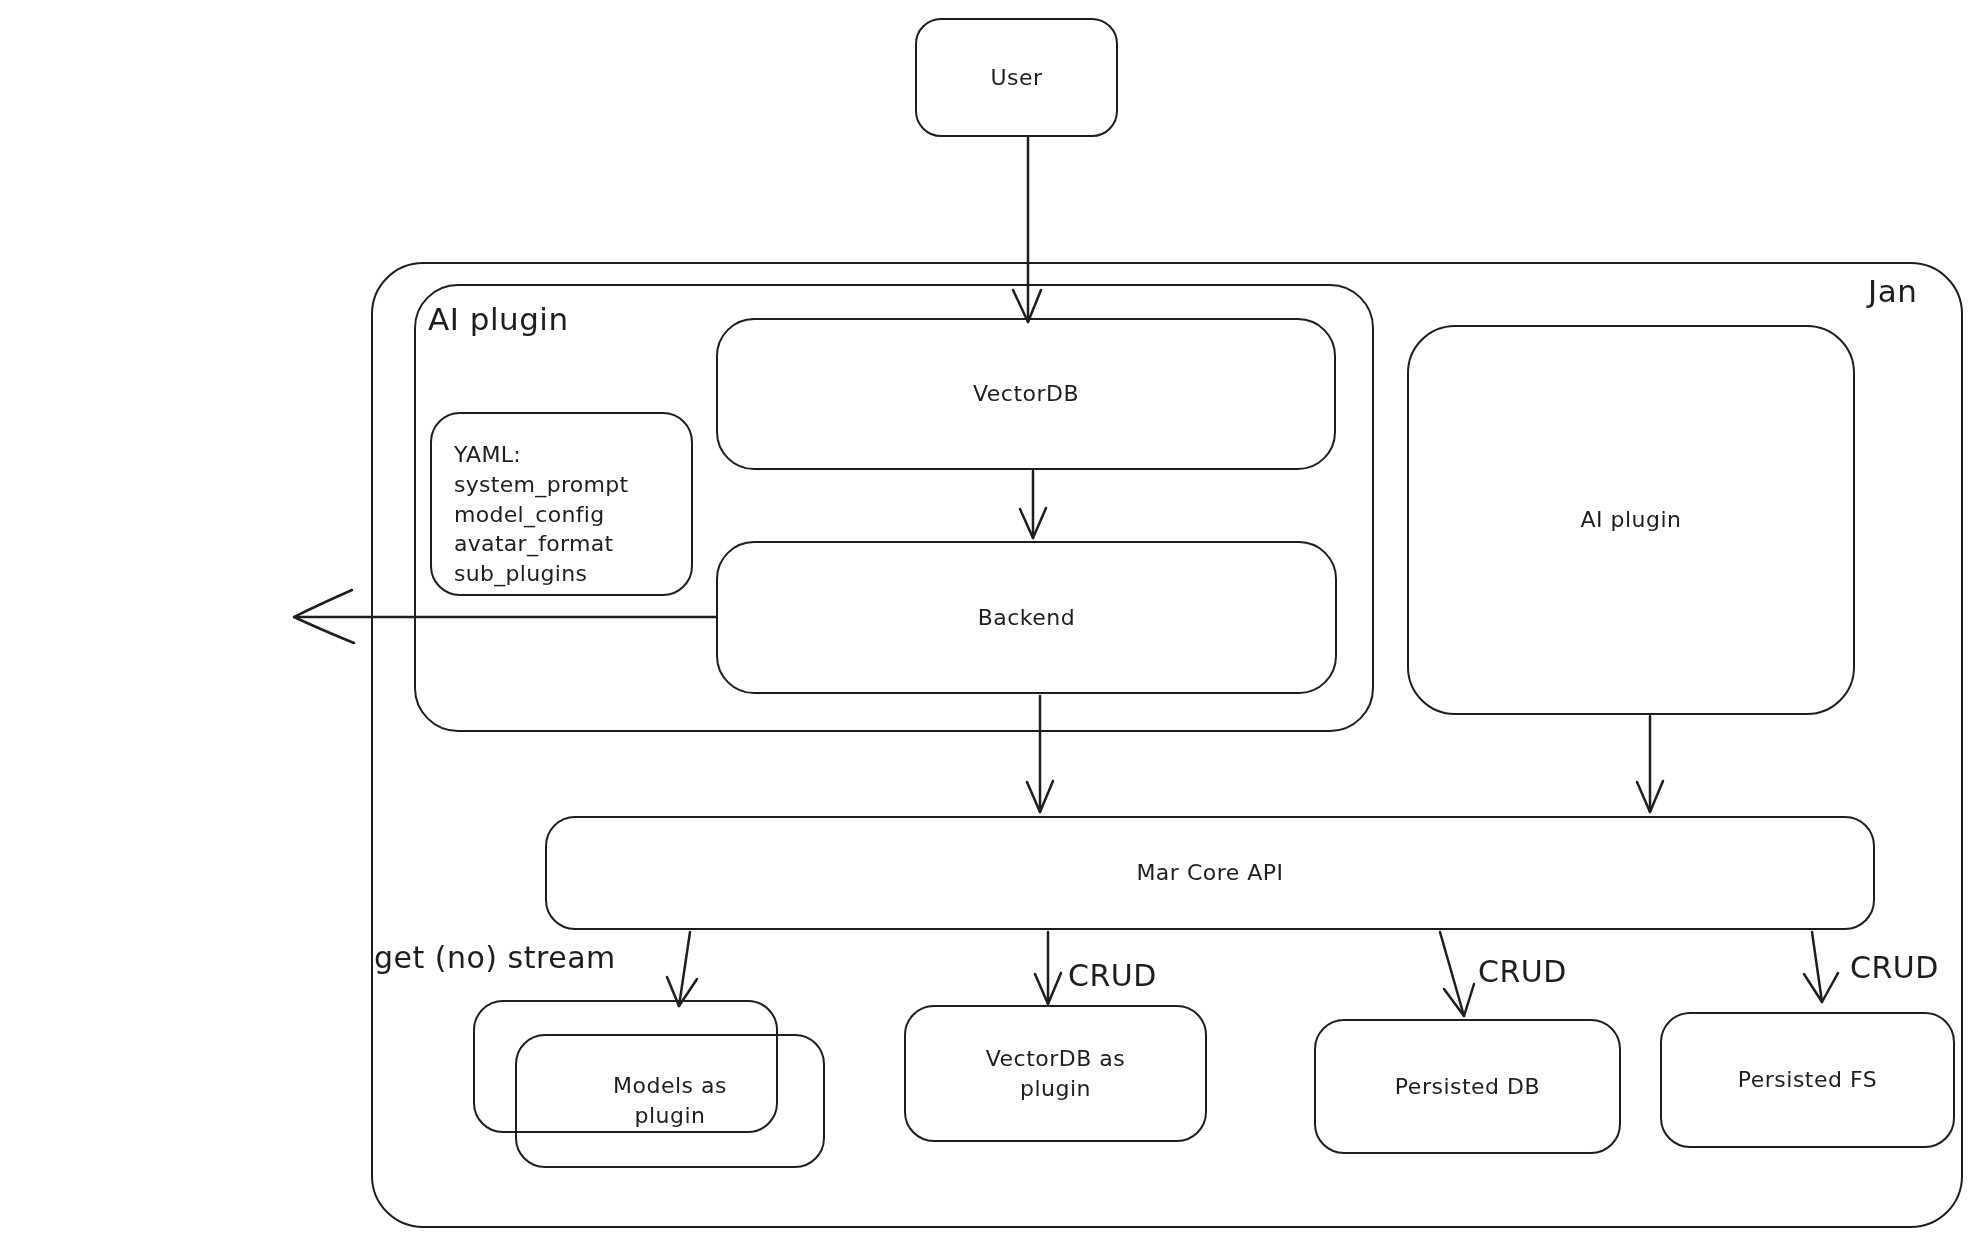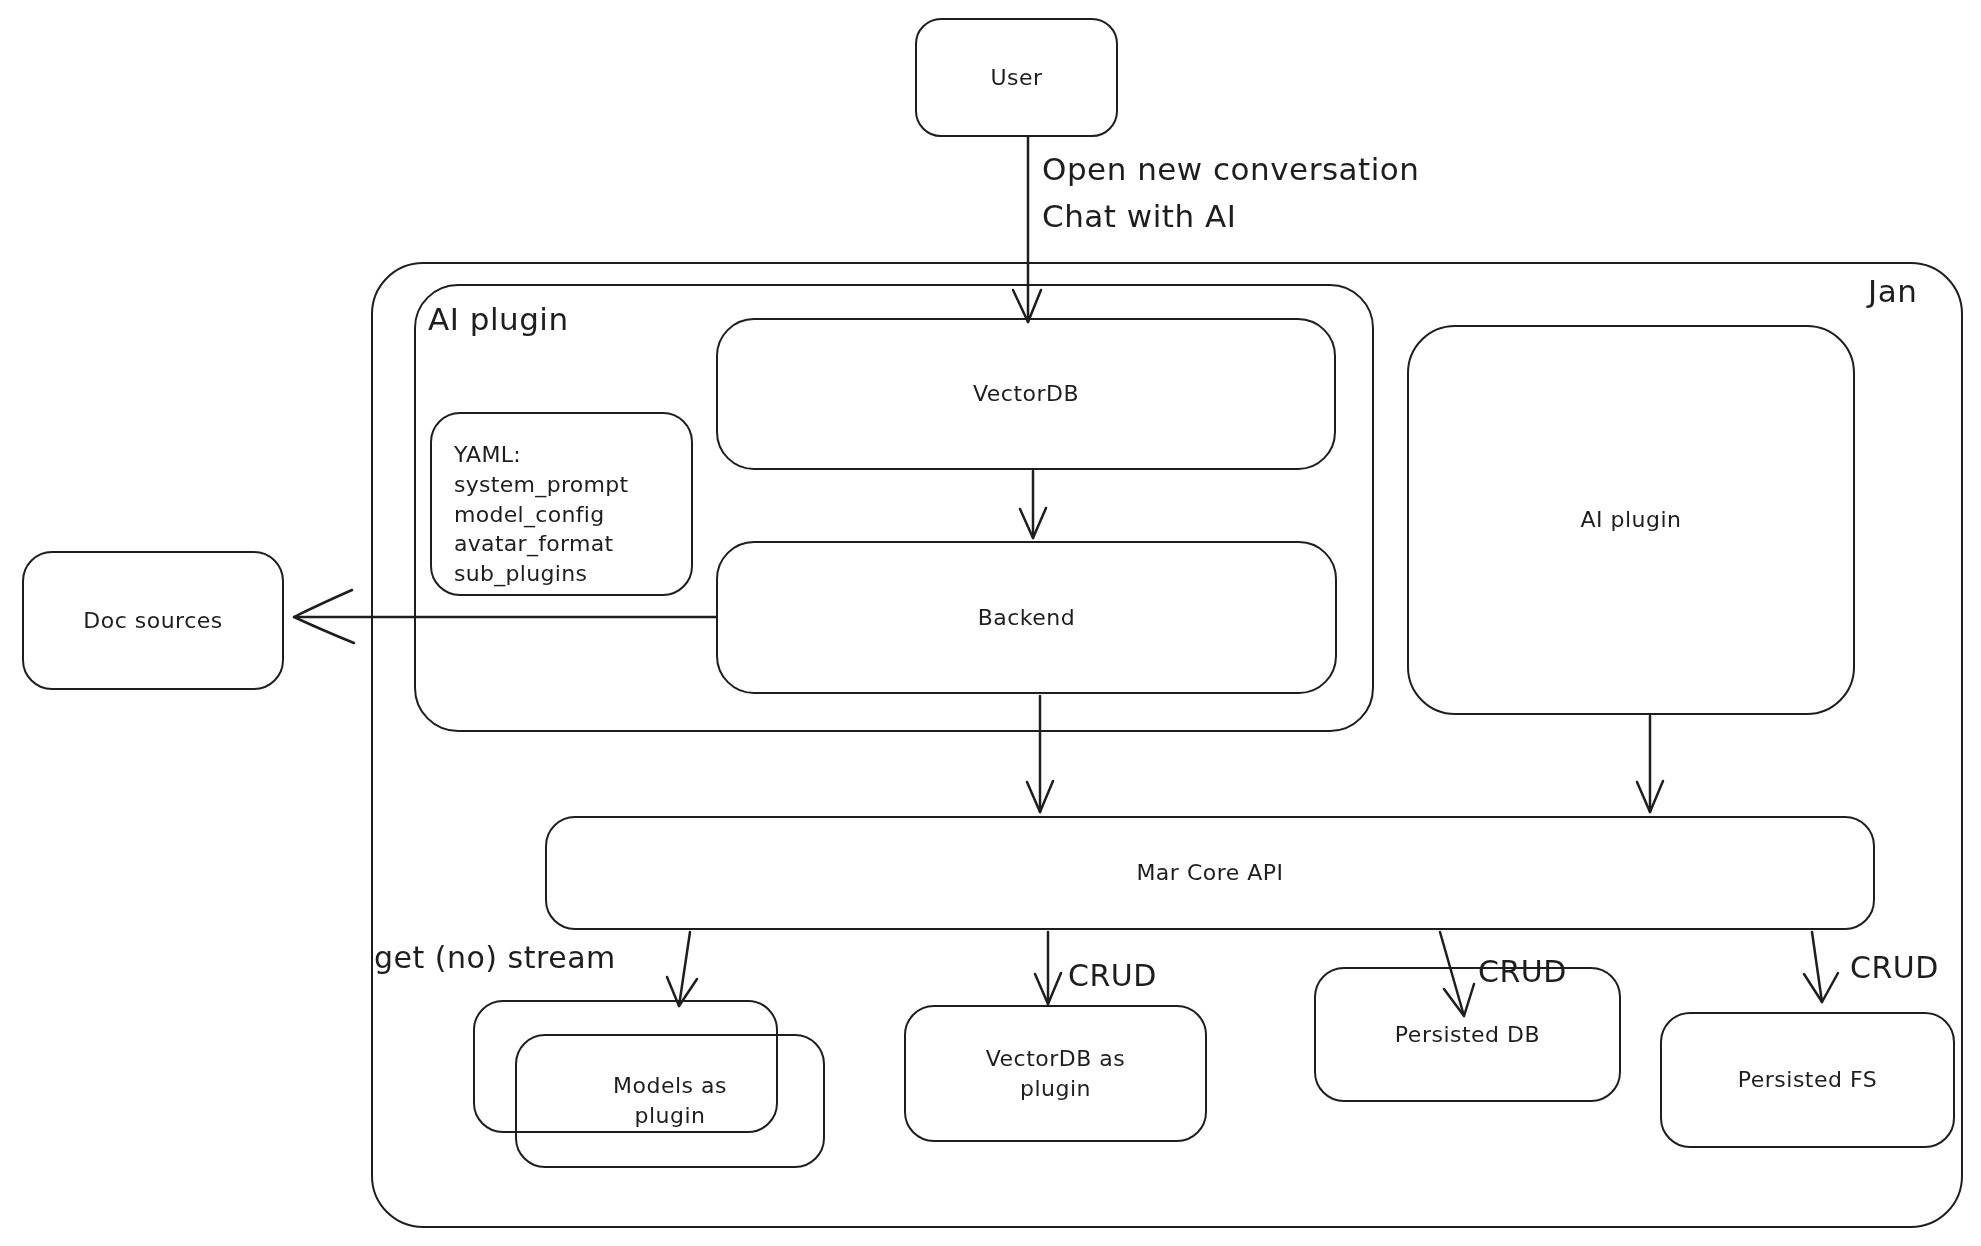--- a/index.html
+++ b/index.html
@@ -94,51 +94,46 @@
   </div>
 
   <div class="node" style="left:716px; top:318px; width:620px; height:152px; border-radius:38px;">
     <div class="node-label">VectorDB</div>
   </div>
 
   <div class="node" style="left:716px; top:541px; width:621px; height:153px; border-radius:38px;">
     <div class="node-label">Backend</div>
   </div>
 
-  <div class="node" style="left:22px; top:551px; width:262px; height:139px; border-radius:30px;">
-    <div class="node-label">Doc sources</div>
-  </div>
 
   <div class="node" style="left:1407px; top:325px; width:448px; height:390px; border-radius:48px;">
     <div class="node-label">AI plugin</div>
   </div>
 
   <div class="node" style="left:915px; top:18px; width:203px; height:119px; border-radius:26px;">
     <div class="node-label">User</div>
   </div>
 
-  <div class="float-label" style="left:1042px; top:146px;">Open new conversation
-Chat with AI</div>
 
   <div class="node" style="left:545px; top:816px; width:1330px; height:114px; border-radius:30px;">
     <div class="node-label">Mar Core API</div>
   </div>
 
   <div class="container-box" style="left:473px; top:1000px; width:305px; height:133px; border-radius:30px;"></div>
   <div class="node" style="left:515px; top:1034px; width:310px; height:134px; border-radius:30px; background:transparent;">
     <div class="node-label">Models as
 plugin</div>
   </div>
 
   <div class="node" style="left:904px; top:1005px; width:303px; height:137px; border-radius:30px;">
     <div class="node-label">VectorDB as
 plugin</div>
   </div>
 
-  <div class="node" style="left:1314px; top:967px; width:307px; height:135px; border-radius:30px;align-items:center;">
+  <div class="node" style="left:1314px; top:1019px; width:307px; height:135px; border-radius:30px;align-items:center;">
     <div class="node-label">Persisted DB</div>
   </div>
 
   <div class="node" style="left:1660px; top:1012px; width:295px; height:136px; border-radius:30px;">
     <div class="node-label">Persisted FS</div>
   </div>
 
   <div class="edge-label" style="left:374px; top:940px;">get (no) stream</div>
   <div class="edge-label" style="left:1068px; top:958px;">CRUD</div>
   <div class="edge-label" style="left:1478px; top:954px;">CRUD</div>

